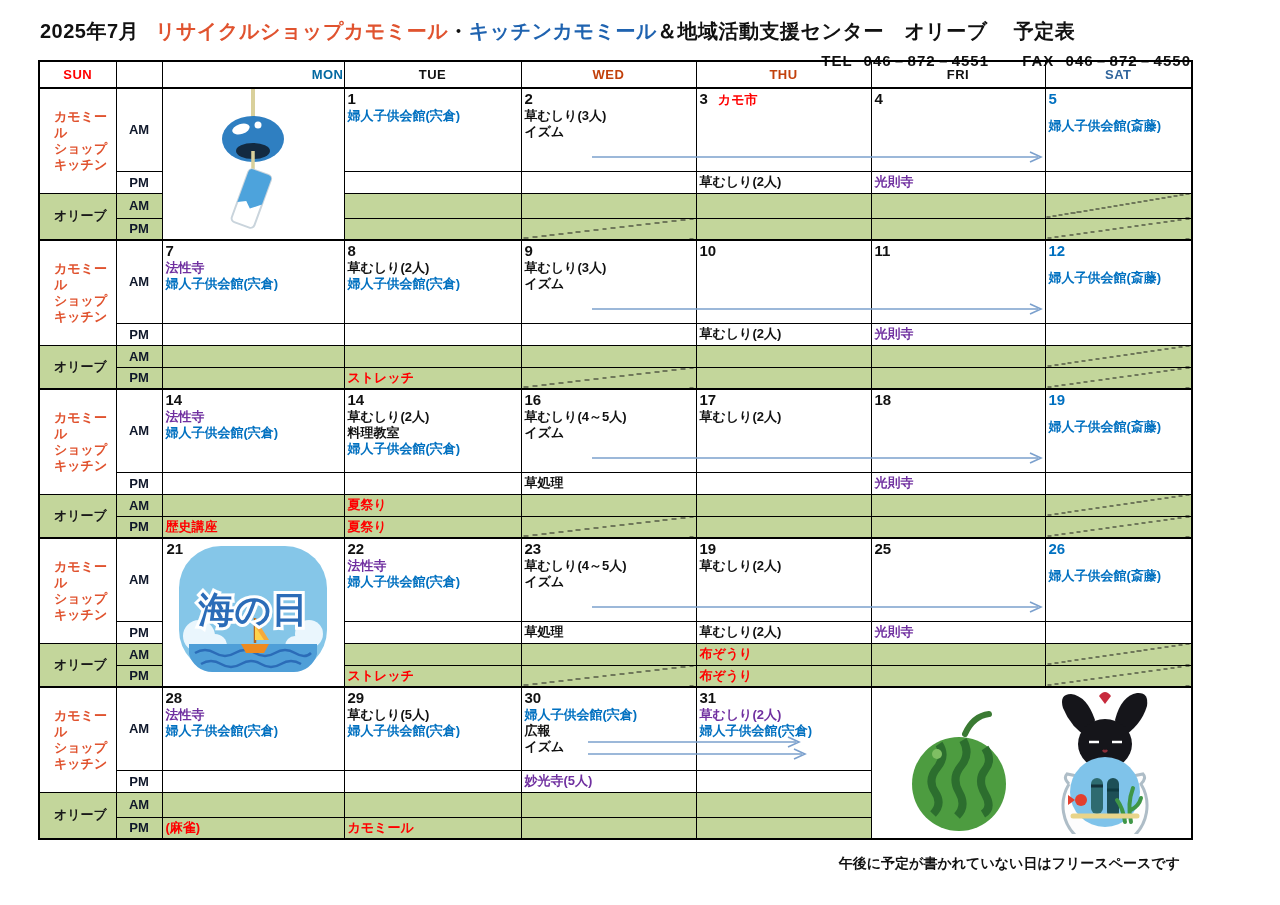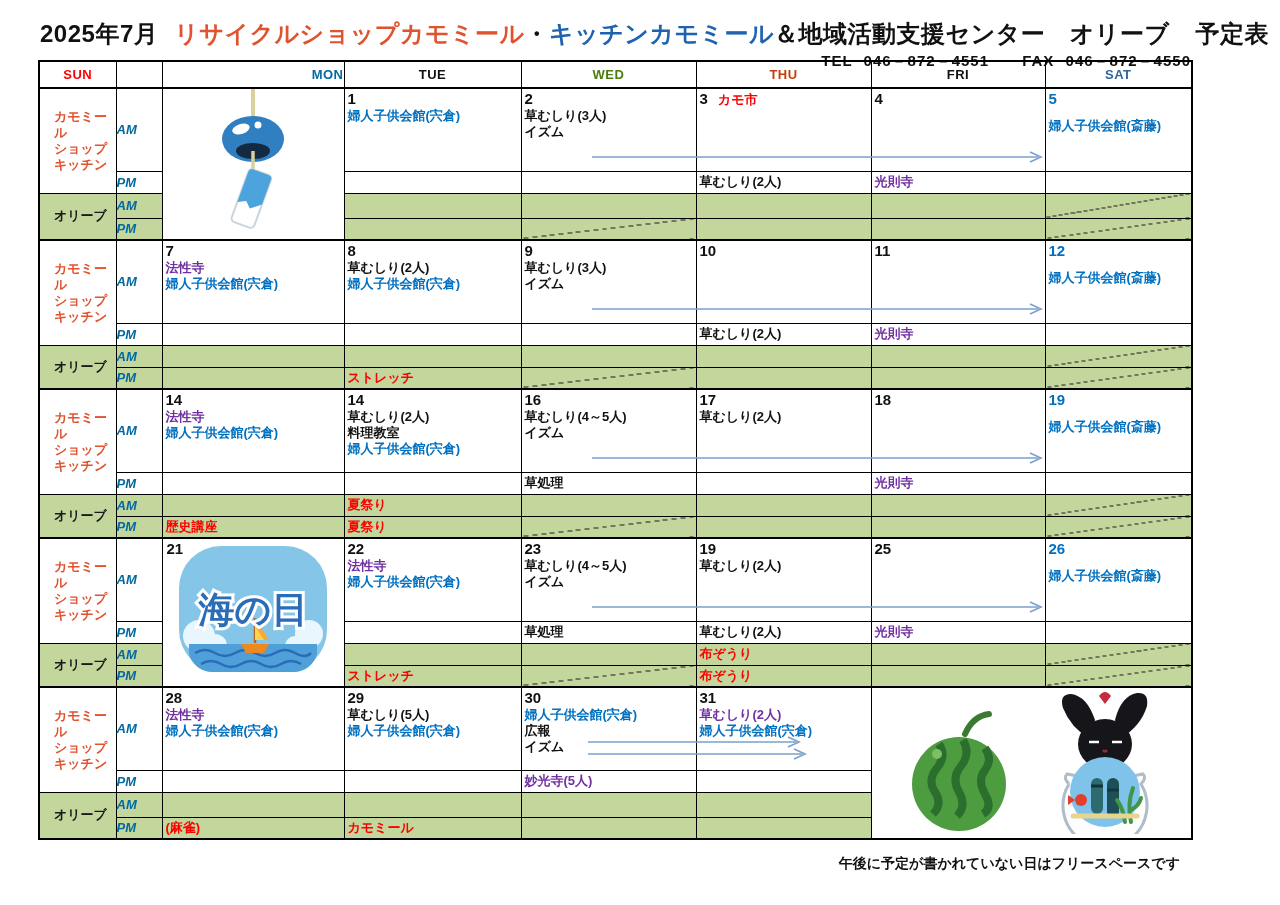--- a/index.html
+++ b/index.html
@@ -1,38 +1,38 @@
 <!DOCTYPE html>
 <html><head>
 <meta charset="utf-8">
 <style>
   html,body{margin:0;padding:0;background:#fff;}
   body{width:1280px;height:905px;overflow:hidden;
        font-family:"Liberation Sans","DejaVu Sans",sans-serif;font-weight:bold;color:#111;}
   #canvas{position:relative;width:1280px;height:905px;background:#fff;}
 
   
-  .title{position:absolute;left:40px;top:18px;font-size:24px;white-space:nowrap;letter-spacing:.5px;}
+  .title{position:absolute;left:40px;top:18px;font-size:20px;white-space:nowrap;letter-spacing:.5px;}
   .title .t-month{margin-right:16px;}
   .title .t-shop{color:#e0532f;}
   .title .t-kitchen{color:#1f63b0;}
   .title .t-suffix{margin-left:26px;}
 
   
   .contact{position:absolute;left:38px;top:52px;width:1153px;text-align:right;font-size:15px;letter-spacing:1px;}
   .contact span{margin-left:6px;}
   .contact .fax-label{margin-left:28px;}
 
   
   table{position:absolute;left:38px;top:60px;border-collapse:collapse;table-layout:fixed;
         border:2px solid #000;}
   td{border:1px solid #000;padding:0;vertical-align:top;position:relative;}
   tr.wk > td{border-top:2px solid #000;}
   td.hd{height:25px;text-align:center;vertical-align:middle;font-size:13px;letter-spacing:.5px;}
-  td.ampm{vertical-align:middle;color:#0369a1;font-size:13px;font-style:italic;}
+  td.ampm{text-align:center;vertical-align:middle;color:#0f172a;font-size:13px;}
   td.lbl{vertical-align:middle;padding:0 2px 0 14px;font-size:13px;line-height:16px;}
   td.lbl.kam{color:#e0532f;}
   td.lbl.olvlbl{color:#1a1a1a;}
   .olv{background:#c3d69b;}
   td.diag{background-image:linear-gradient(to bottom right,
           transparent 49.4%, #1a1a1a 49.4%, #1a1a1a 50.8%, transparent 50.8%);}
   td.day{font-size:13px;padding:1px 3px;line-height:16px;}
   td.day.sub{vertical-align:middle;padding:0 3px;}
   .dline{line-height:17px;}
   .dnum{font-size:15px;}
@@ -72,21 +72,21 @@
         <col style="width: 175px;">
         <col style="width: 174px;">
         <col style="width: 147px;">
       </colgroup>
       <tbody>
         <tr style="height: 27px;">
           <td class="hd" style="color: rgb(255, 0, 0);">SUN</td>
           <td class="hd"></td>
           <td class="hd" style="color: #0369a1; text-align: right;">MON</td>
           <td class="hd" style="color: rgb(17, 17, 17);">TUE</td>
-          <td class="hd" style="color: #4d7c0f; margin-top: 20px;">WED</td>
+          <td class="hd" style="color: #c2410c; margin-top: 20px;">WED</td>
           <td class="hd" style="color: #c2410c;">THU</td>
           <td class="hd" style="color: rgb(17, 17, 17);">FRI</td>
           <td class="hd" style="color: rgb(49, 101, 156);">SAT</td>
         </tr>
         <tr class="wk" style="height: 83px;">
           <td class="lbl kam" rowspan="2">
             <div>カモミール</div>
             <div>ショップ</div>
             <div>キッチン</div>
           </td>

